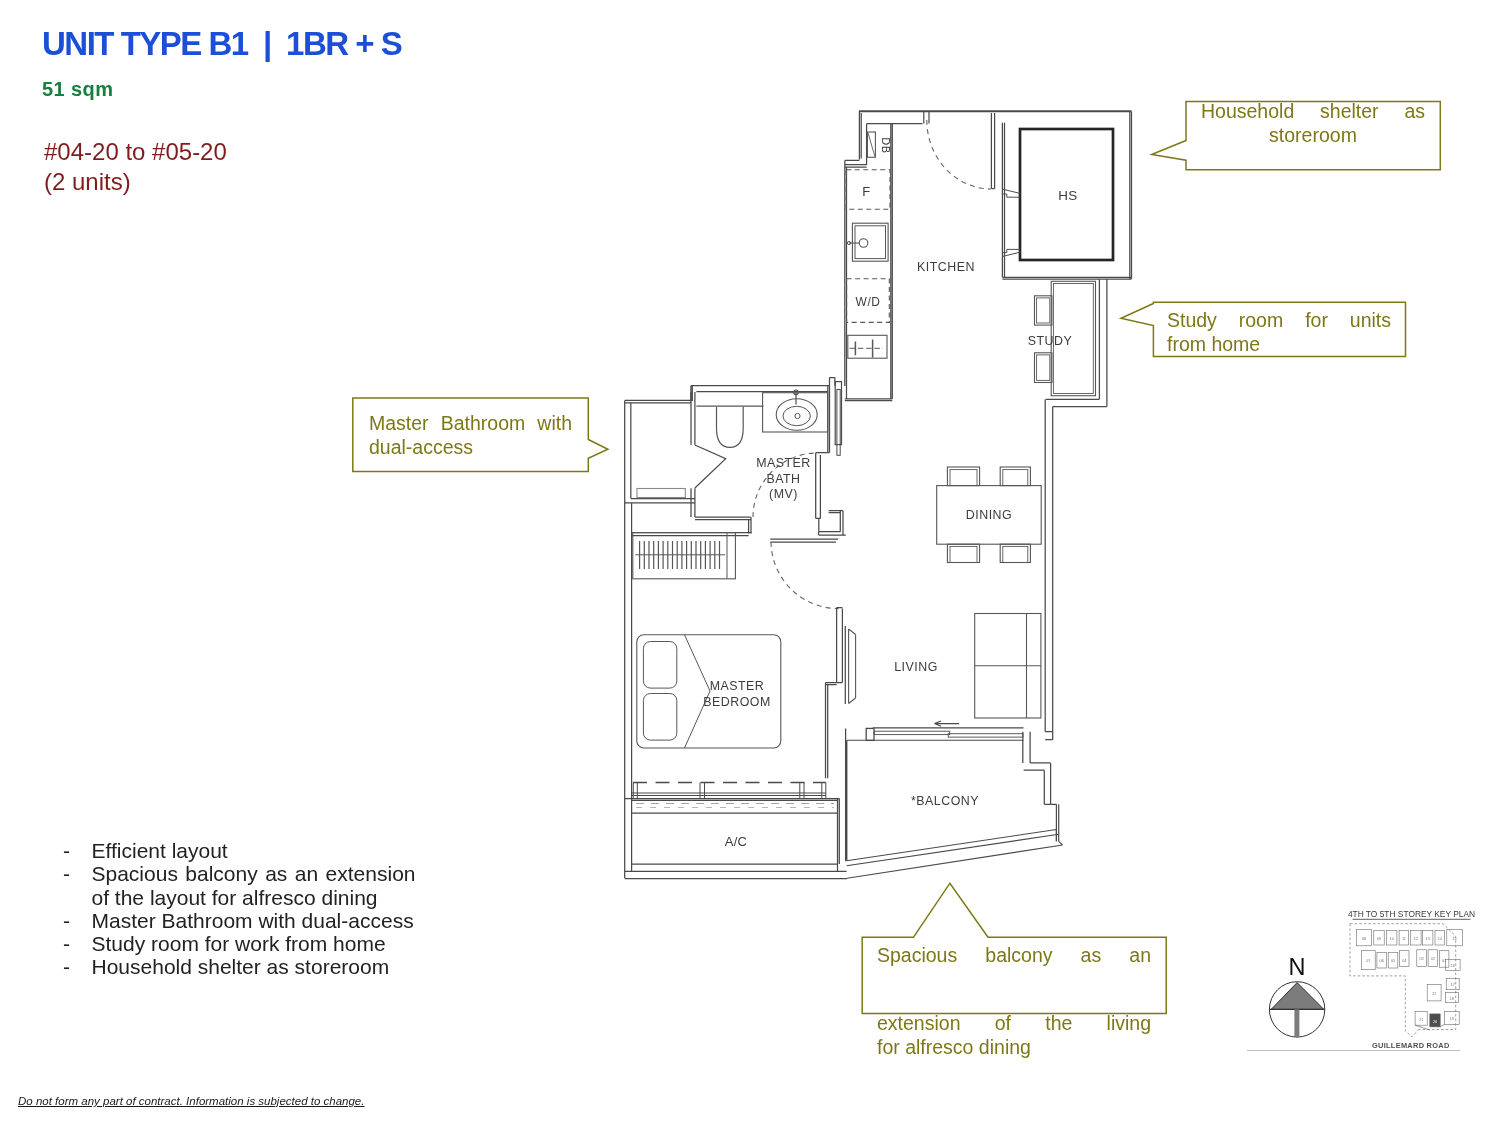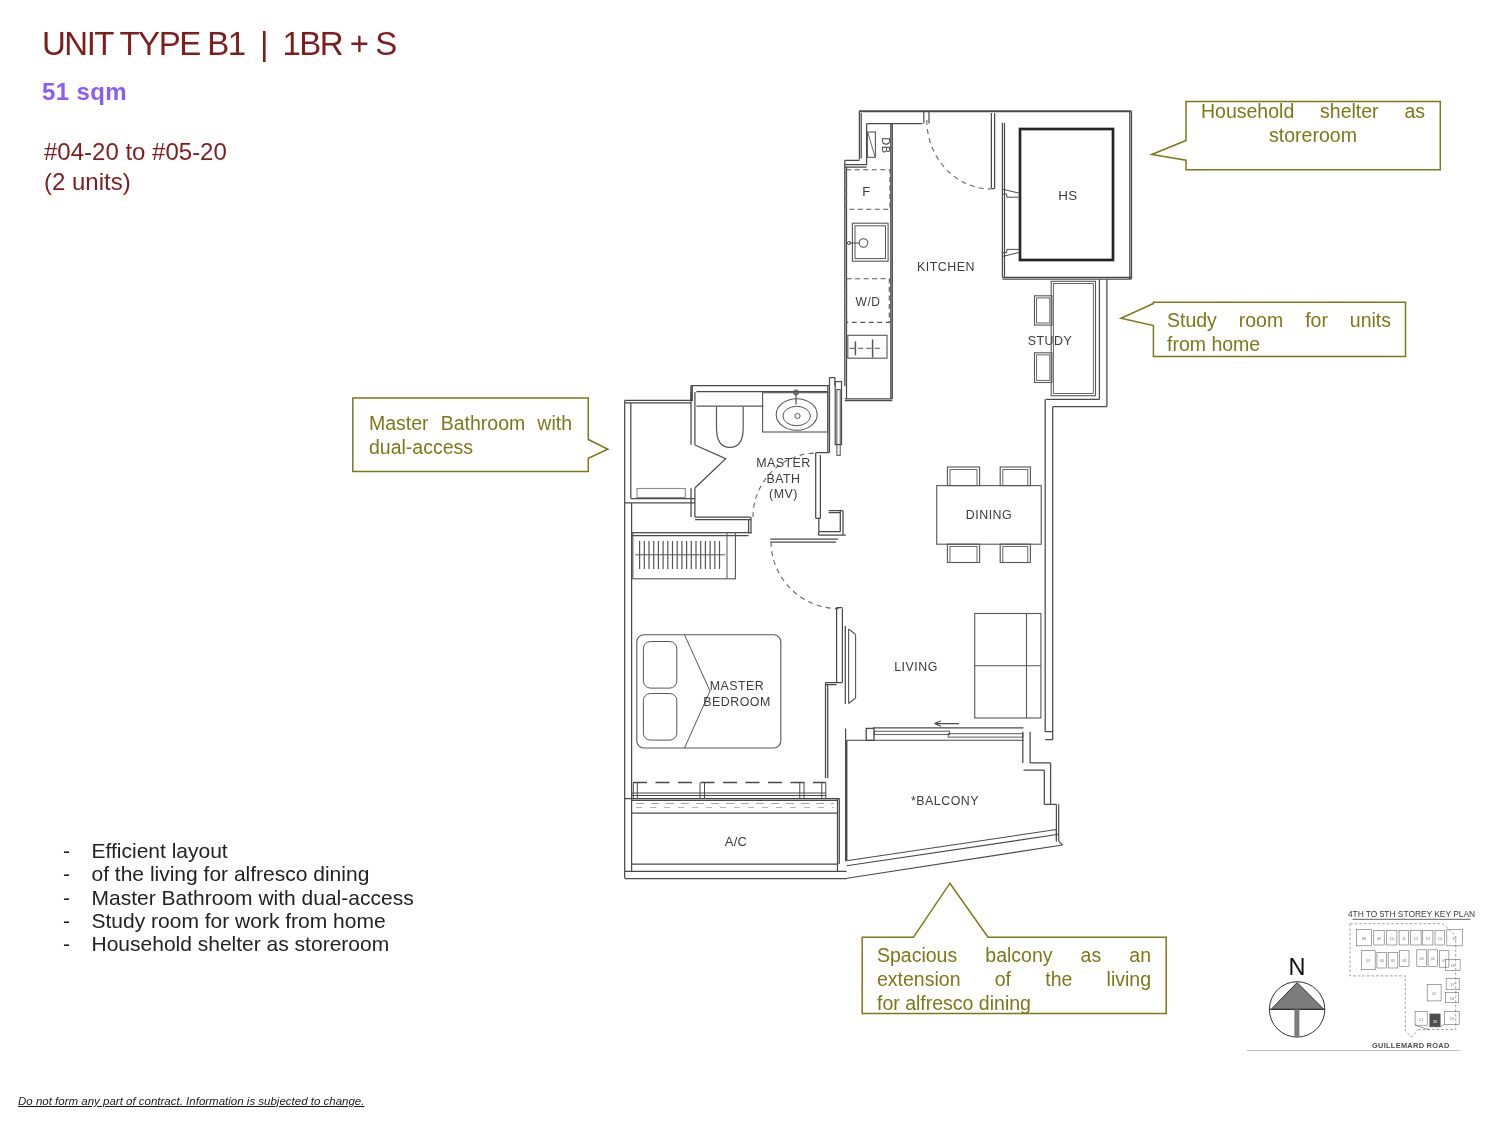--- a/index.html
+++ b/index.html
@@ -6,34 +6,35 @@
   body{width:1500px;height:1125px;position:relative;background:#ffffff;
        font-family:"Liberation Sans",sans-serif;overflow:hidden;}
   .abs{position:absolute;}
   .co{position:absolute;font-size:19.5px;line-height:24px;color:#7d7817;z-index:5;}
   .co .j{text-align:justify;text-align-last:justify;}
   svg{position:absolute;left:0;top:0;}
 </style>
 </head>
 <body>
 
-<div class="abs" style="left:42px;top:25px;font-size:33px;font-weight:normal;letter-spacing:-1.5px;color:#7f1d1d;">UNIT TYPE B1&nbsp; | &nbsp;1BR + S</div>
-
-<div class="abs" style="left:42px;top:78px;font-size:24px;font-weight:bold;letter-spacing:0.4px;color:#8b5cf6;">51 sqm</div>
+<div class="abs" style="left:42px;top:25px;font-size:33px;font-weight:bold;letter-spacing:-1.5px;color:#1d4ed8;">UNIT TYPE B1&nbsp; | &nbsp;1BR + S</div>
+
+<div class="abs" style="left:42px;top:78px;font-size:20px;font-weight:bold;letter-spacing:0.4px;color:#15803d;">51 sqm</div>
 
 <div class="abs" style="left:44px;top:137px;font-size:24px;color:#7f1d1d;line-height:30px;">#04-20 to #05-20<br>(2 units)</div>
 
 <div class="abs" style="left:63px;top:808px;width:370px;">
 
 
   <div style="margin-top:31px;font-size:21px;color:#222;line-height:23.3px;">
     <div style="position:relative;padding-left:28.5px;"><span style="position:absolute;left:0;">-</span>Efficient layout</div>
     <div style="position:relative;padding-left:28.5px;">
         <span style="position:absolute;left:0;">-</span>
-        <span style="display:block;">of the living for alfresco dining</span>
+        <span class="jline" style="display:block;width:324px;text-align:justify;text-align-last:justify;">Spacious balcony as an extension</span>
+        <span style="display:block;">of the layout for alfresco dining</span>
       </div>
     <div style="position:relative;padding-left:28.5px;"><span style="position:absolute;left:0;">-</span>Master Bathroom with dual-access</div>
     <div style="position:relative;padding-left:28.5px;"><span style="position:absolute;left:0;">-</span>Study room for work from home</div>
     <div style="position:relative;padding-left:28.5px;"><span style="position:absolute;left:0;">-</span>Household shelter as storeroom</div>
   </div>
 </div>
 
 <div class="abs" style="left:18px;top:1095px;font-size:11.5px;font-style:italic;color:#1a1a1a;text-decoration:underline;">Do not form any part of contract. Information is subjected to change.</div>
 
 <div class="co" style="left:1201px;top:99px;width:224px;">
@@ -46,21 +47,21 @@
   <span style="display:block;">from home</span>
 </div>
 
 <div class="co" style="left:369px;top:411px;width:203px;">
   <span class="j" style="display:block;">Master Bathroom with</span>
   <span style="display:block;">dual-access</span>
 </div>
 
 <div class="co" style="left:877px;top:943px;width:274px;">
   <span class="j" style="display:block;">Spacious balcony as an</span>
-  <span class="j" style="display:block;">extension of the living</span>
+  <span class="j" style="display:block;margin-top:44px;">extension of the living</span>
   <span style="display:block;">for alfresco dining</span>
 </div>
 
 <svg width="1500" height="1125" viewBox="0 0 1500 1125">
 <g fill="none" stroke="#4a4a4a" stroke-width="1.25">
 
 <path d="M859,111.2 H1131.5" stroke-width="2"></path>
 
 <path d="M859.4,111 V159.6 M844.8,160.4 H859.4 M844.8,160.4 V386 M861.2,113 V158.5 M846.5,167 V399"></path>
 

